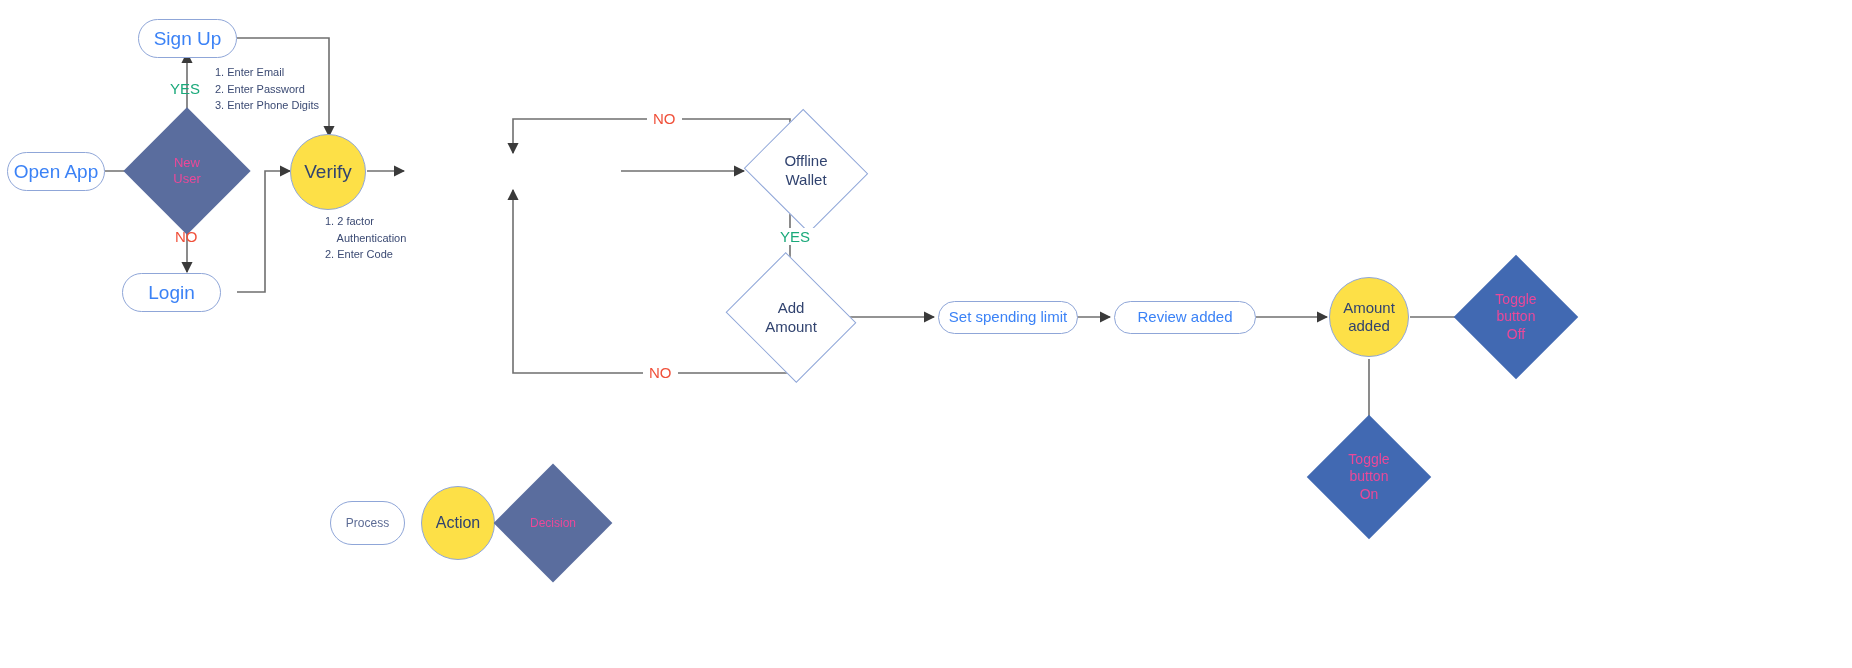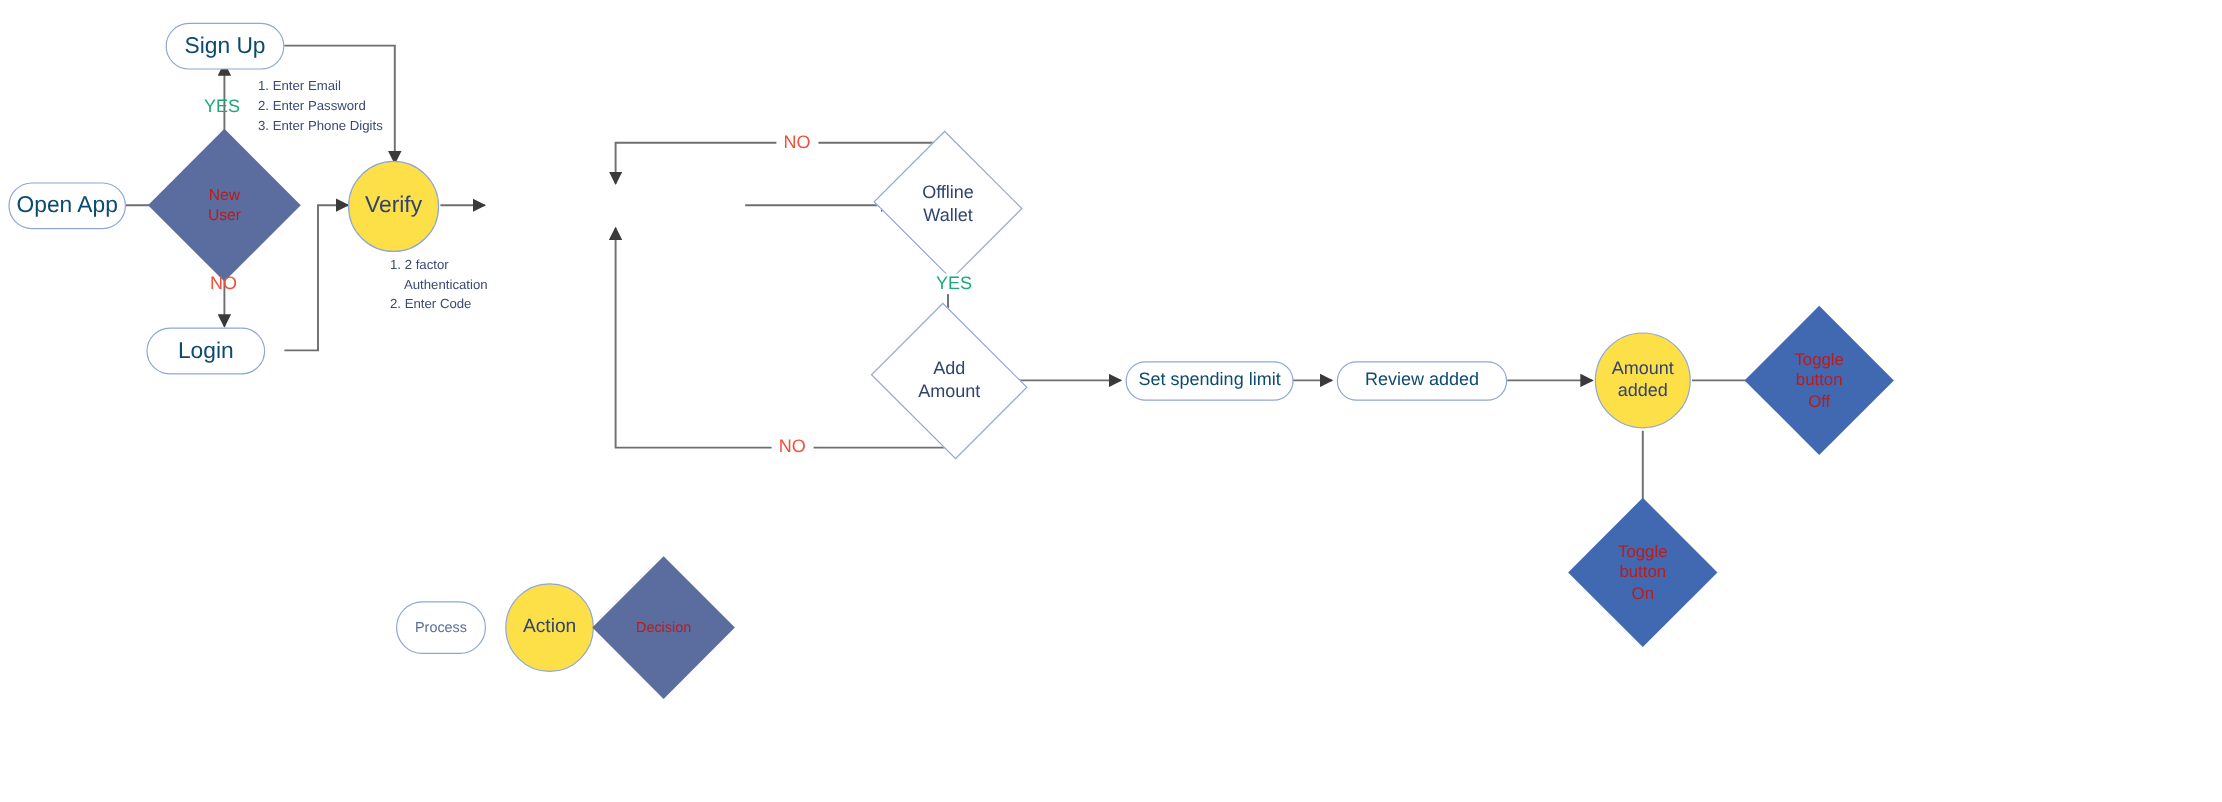--- a/index.html
+++ b/index.html
@@ -35,21 +35,21 @@
     justify-content: center;
     text-align: center;
     line-height: 1.22;
     color: #2e3f6e;
   }
   .process {
     border: 1.4px solid #8fa6d8;
     border-radius: 999px;
     background: #ffffff;
     font-size: 19px;
-    color: #0c4a6e;
+    color: #3b82f6;
   }
   .action {
     border: 1.4px solid #8fa6d8;
     border-radius: 50%;
     background: #fde047;
     font-size: 19px;
     color: #31436f;
   }
   .decision-wrap {
     position: absolute;
@@ -71,21 +71,21 @@
     background: #ffffff;
     border: 1.4px solid #8fa6d8;
   }
   .decision-label {
     position: relative;
     z-index: 2;
     text-align: center;
     line-height: 1.25;
     pointer-events: none;
   }
-  .decision-label.on-fill { color: #b91c1c; }
+  .decision-label.on-fill { color: #ec4899; }
   .decision-label.on-outline { color: #31436f; }
 
   .edge-label {
     position: absolute;
     font-size: 15px;
     font-family: "Liberation Sans", sans-serif;
     white-space: nowrap;
   }
   .edge-label.yes { color: #1aa97a; }
   .edge-label.no  { color: #f0503a; text-align: center; }
@@ -161,21 +161,21 @@
 
   <div class="node process" style="left:122px; top:273px; width:99px; height:39px;">
     <span>Login</span>
   </div>
 
   <div class="node action" style="left:290px; top:134px; width:76px; height:76px;">
     <span>Verify</span>
   </div>
 
 
-  <div class="decision-wrap" style="left:744px; top:129px; width:92px; height:84px;">
+  <div class="decision-wrap" style="left:760px; top:129px; width:92px; height:84px;">
     <div class="decision-shape outline"></div>
     <div class="decision-label on-outline" style="font-size: 15px; white-space: pre;">Offline
 Wallet</div>
   </div>
 
   <div class="decision-wrap" style="left:741px; top:275px; width:100px; height:85px;">
     <div class="decision-shape outline"></div>
     <div class="decision-label on-outline" style="font-size: 15px; white-space: pre;">Add
 Amount</div>
   </div>

